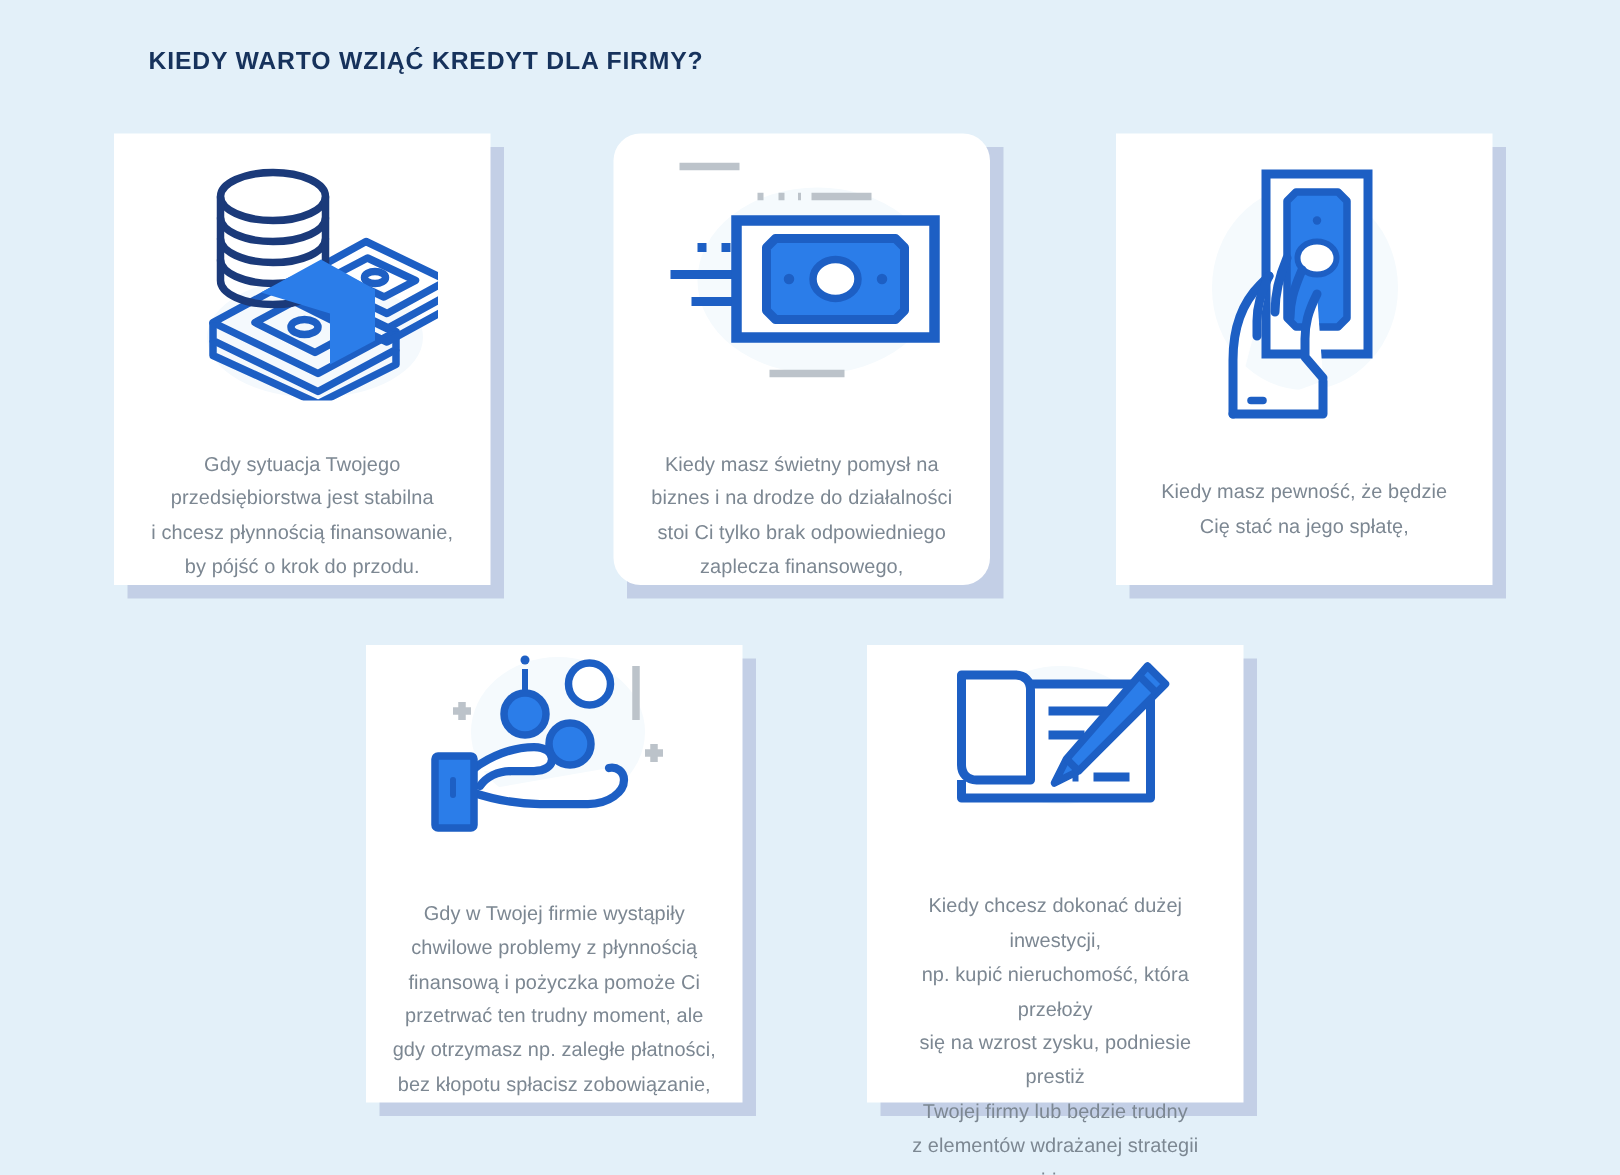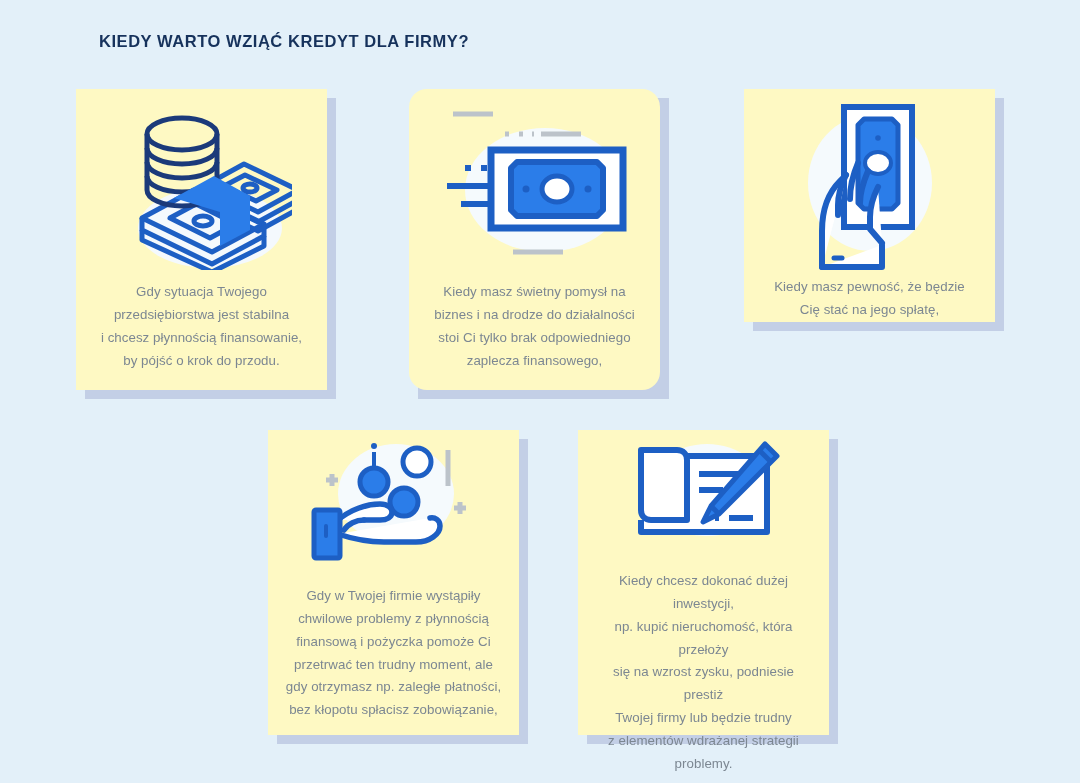--- a/index.html
+++ b/index.html
@@ -32,24 +32,25 @@
     letter-spacing: 0.55px;
     color: #16325c;
     text-transform: uppercase;
     white-space: nowrap;
     margin-left: 23px;
   }
 
   
   .card {
     position: absolute;
-    background: #fef9c3;
+    background: #ffffff;
     display: flex;
     flex-direction: column;
     align-items: center;
+    gap: 23px;
   }
   .card::after {
     
     content: "";
     position: absolute;
     left: 9px;
     top: 9px;
     right: -9px;
     bottom: -9px;
     background: #c3cfe6;
@@ -68,28 +69,28 @@
     line-height: 1.72;
     color: #7c8792;
     text-align: center;
     letter-spacing: 0.05px;
     padding: 0 16px;
   }
 
   
   #card-1 { left: 76px;  top: 89px;  width: 251px; height: 301px; }
   #card-2 { left: 409px; top: 89px;  width: 251px; height: 301px; border-radius: 18px; }
-  #card-3 { left: 744px; top: 89px;  width: 251px; height: 233px; }
+  #card-3 { left: 744px; top: 89px;  width: 251px; height: 301px; }
 
   #card-1 .card-icon { height: 192px; }
   #card-2 .card-icon { height: 192px; }
   #card-3 .card-icon { height: 205px; }
 
   
-  #card-4 { left: 244px; top: 430px; width: 251px; height: 305px; margin-left: 24px; }
+  #card-4 { left: 244px; top: 430px; width: 251px; height: 305px; }
   #card-5 { left: 578px; top: 430px; width: 251px; height: 305px; }
 
   #card-4 .card-icon { height: 155px; }
   #card-5 .card-icon { height: 155px; }
 
   #card-5 .card-text { padding-top: 10px; }
 
   svg { display: block; }
 </style>
 </head>

